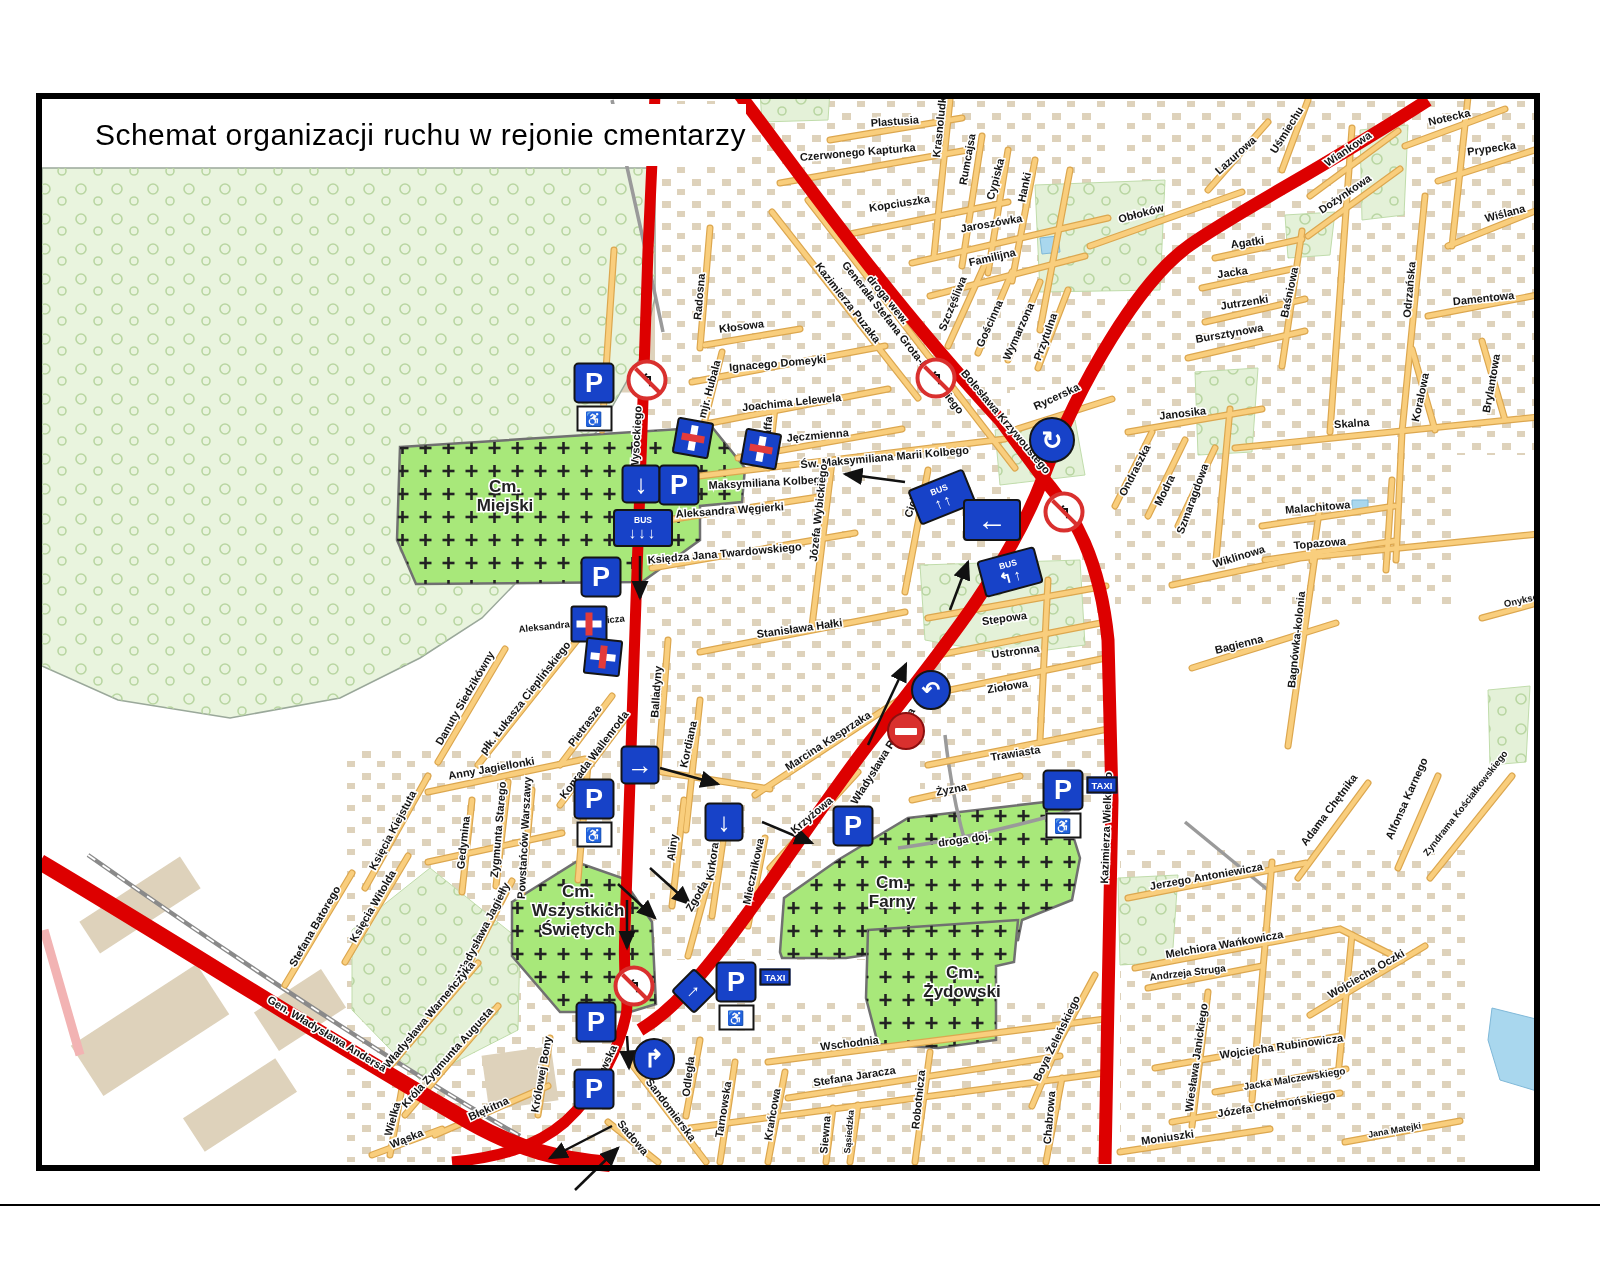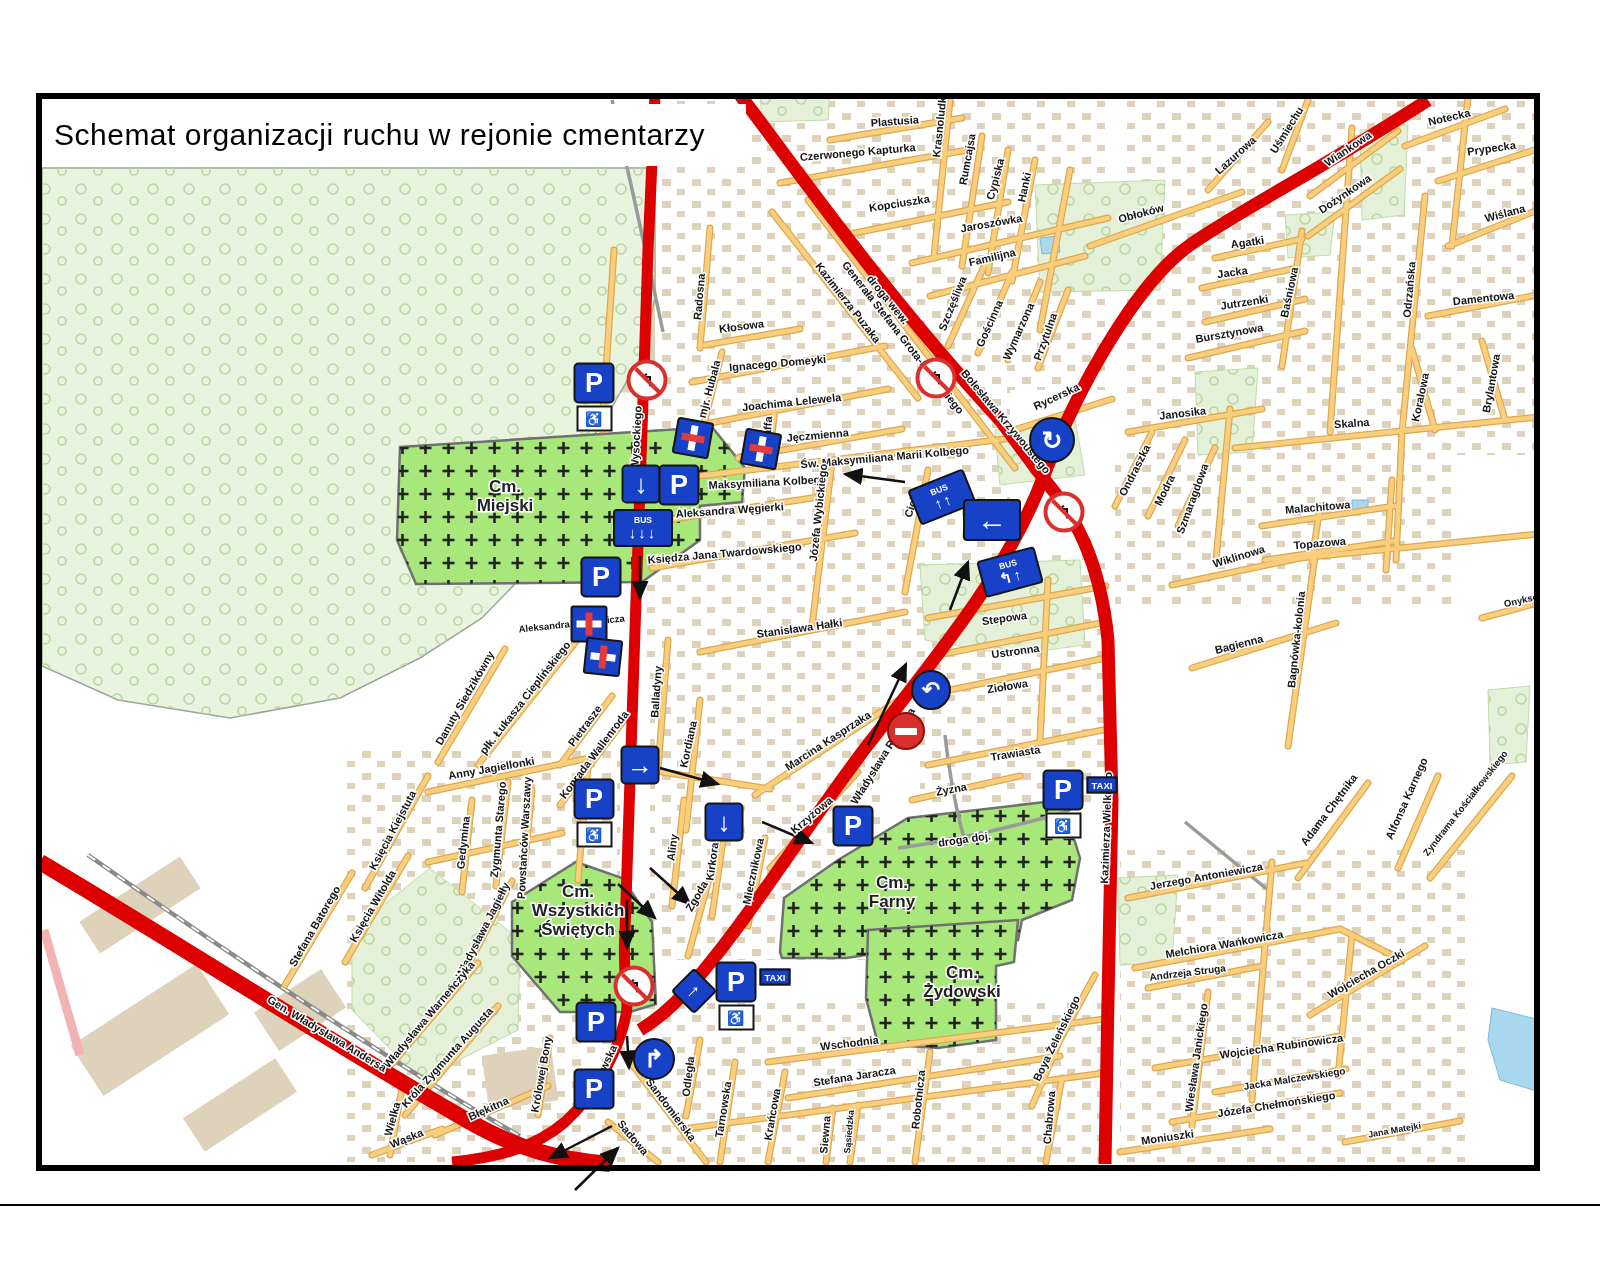--- a/index.html
+++ b/index.html
@@ -2,21 +2,21 @@
 <html><head>
 <meta charset="utf-8">
 <style>
   html,body{margin:0;padding:0;background:#fff;}
   .page{position:relative;width:1600px;height:1280px;background:#fff;overflow:hidden;
         font-family:"Liberation Sans",sans-serif;}
   .frame{position:absolute;left:36px;top:93px;width:1492px;height:1066px;border:6px solid #000;z-index:6;pointer-events:none;}
   .rule{position:absolute;left:0;top:1204px;width:1600px;height:2px;background:#000;z-index:1;}
   #mapsvg{position:absolute;left:41px;top:99px;z-index:1;}
   .title{position:absolute;left:42px;top:104px;width:692px;height:62px;background:#fff;z-index:5;
-         font-size:30px;color:#000;line-height:62px;padding-left:12px;letter-spacing:.5px;}
+         font-size:30px;color:#000;line-height:62px;padding-left:12px;letter-spacing:.5px;text-align:right;}
   #signs{position:absolute;left:0;top:0;width:1600px;height:1280px;z-index:4;pointer-events:none;}
   .sign{position:absolute;display:flex;flex-direction:column;align-items:center;font-family:"Liberation Sans",sans-serif;}
   .sign.oneway,.sign.arrow-board,.sign.roundabout,.sign.u-turn,.sign.right-turn,.sign.keep-right{
      background:#1742c8;color:#fff;border:2px solid #151515;display:flex;align-items:center;justify-content:center;font-weight:bold;}
   .sign.oneway{width:35px;height:35px;border-radius:5px;font-size:26px;}
   .sign.arrow-board{width:54px;height:38px;border-radius:4px;font-size:30px;}
   .sign.roundabout{width:42px;height:42px;border-radius:50%;font-size:25px;}
   .sign.u-turn{width:36px;height:36px;border-radius:50%;font-size:22px;}
   .sign.right-turn{width:38px;height:38px;border-radius:50%;font-size:24px;}
   .sign.keep-right{width:29px;height:29px;border-radius:4px;font-size:20px;}

